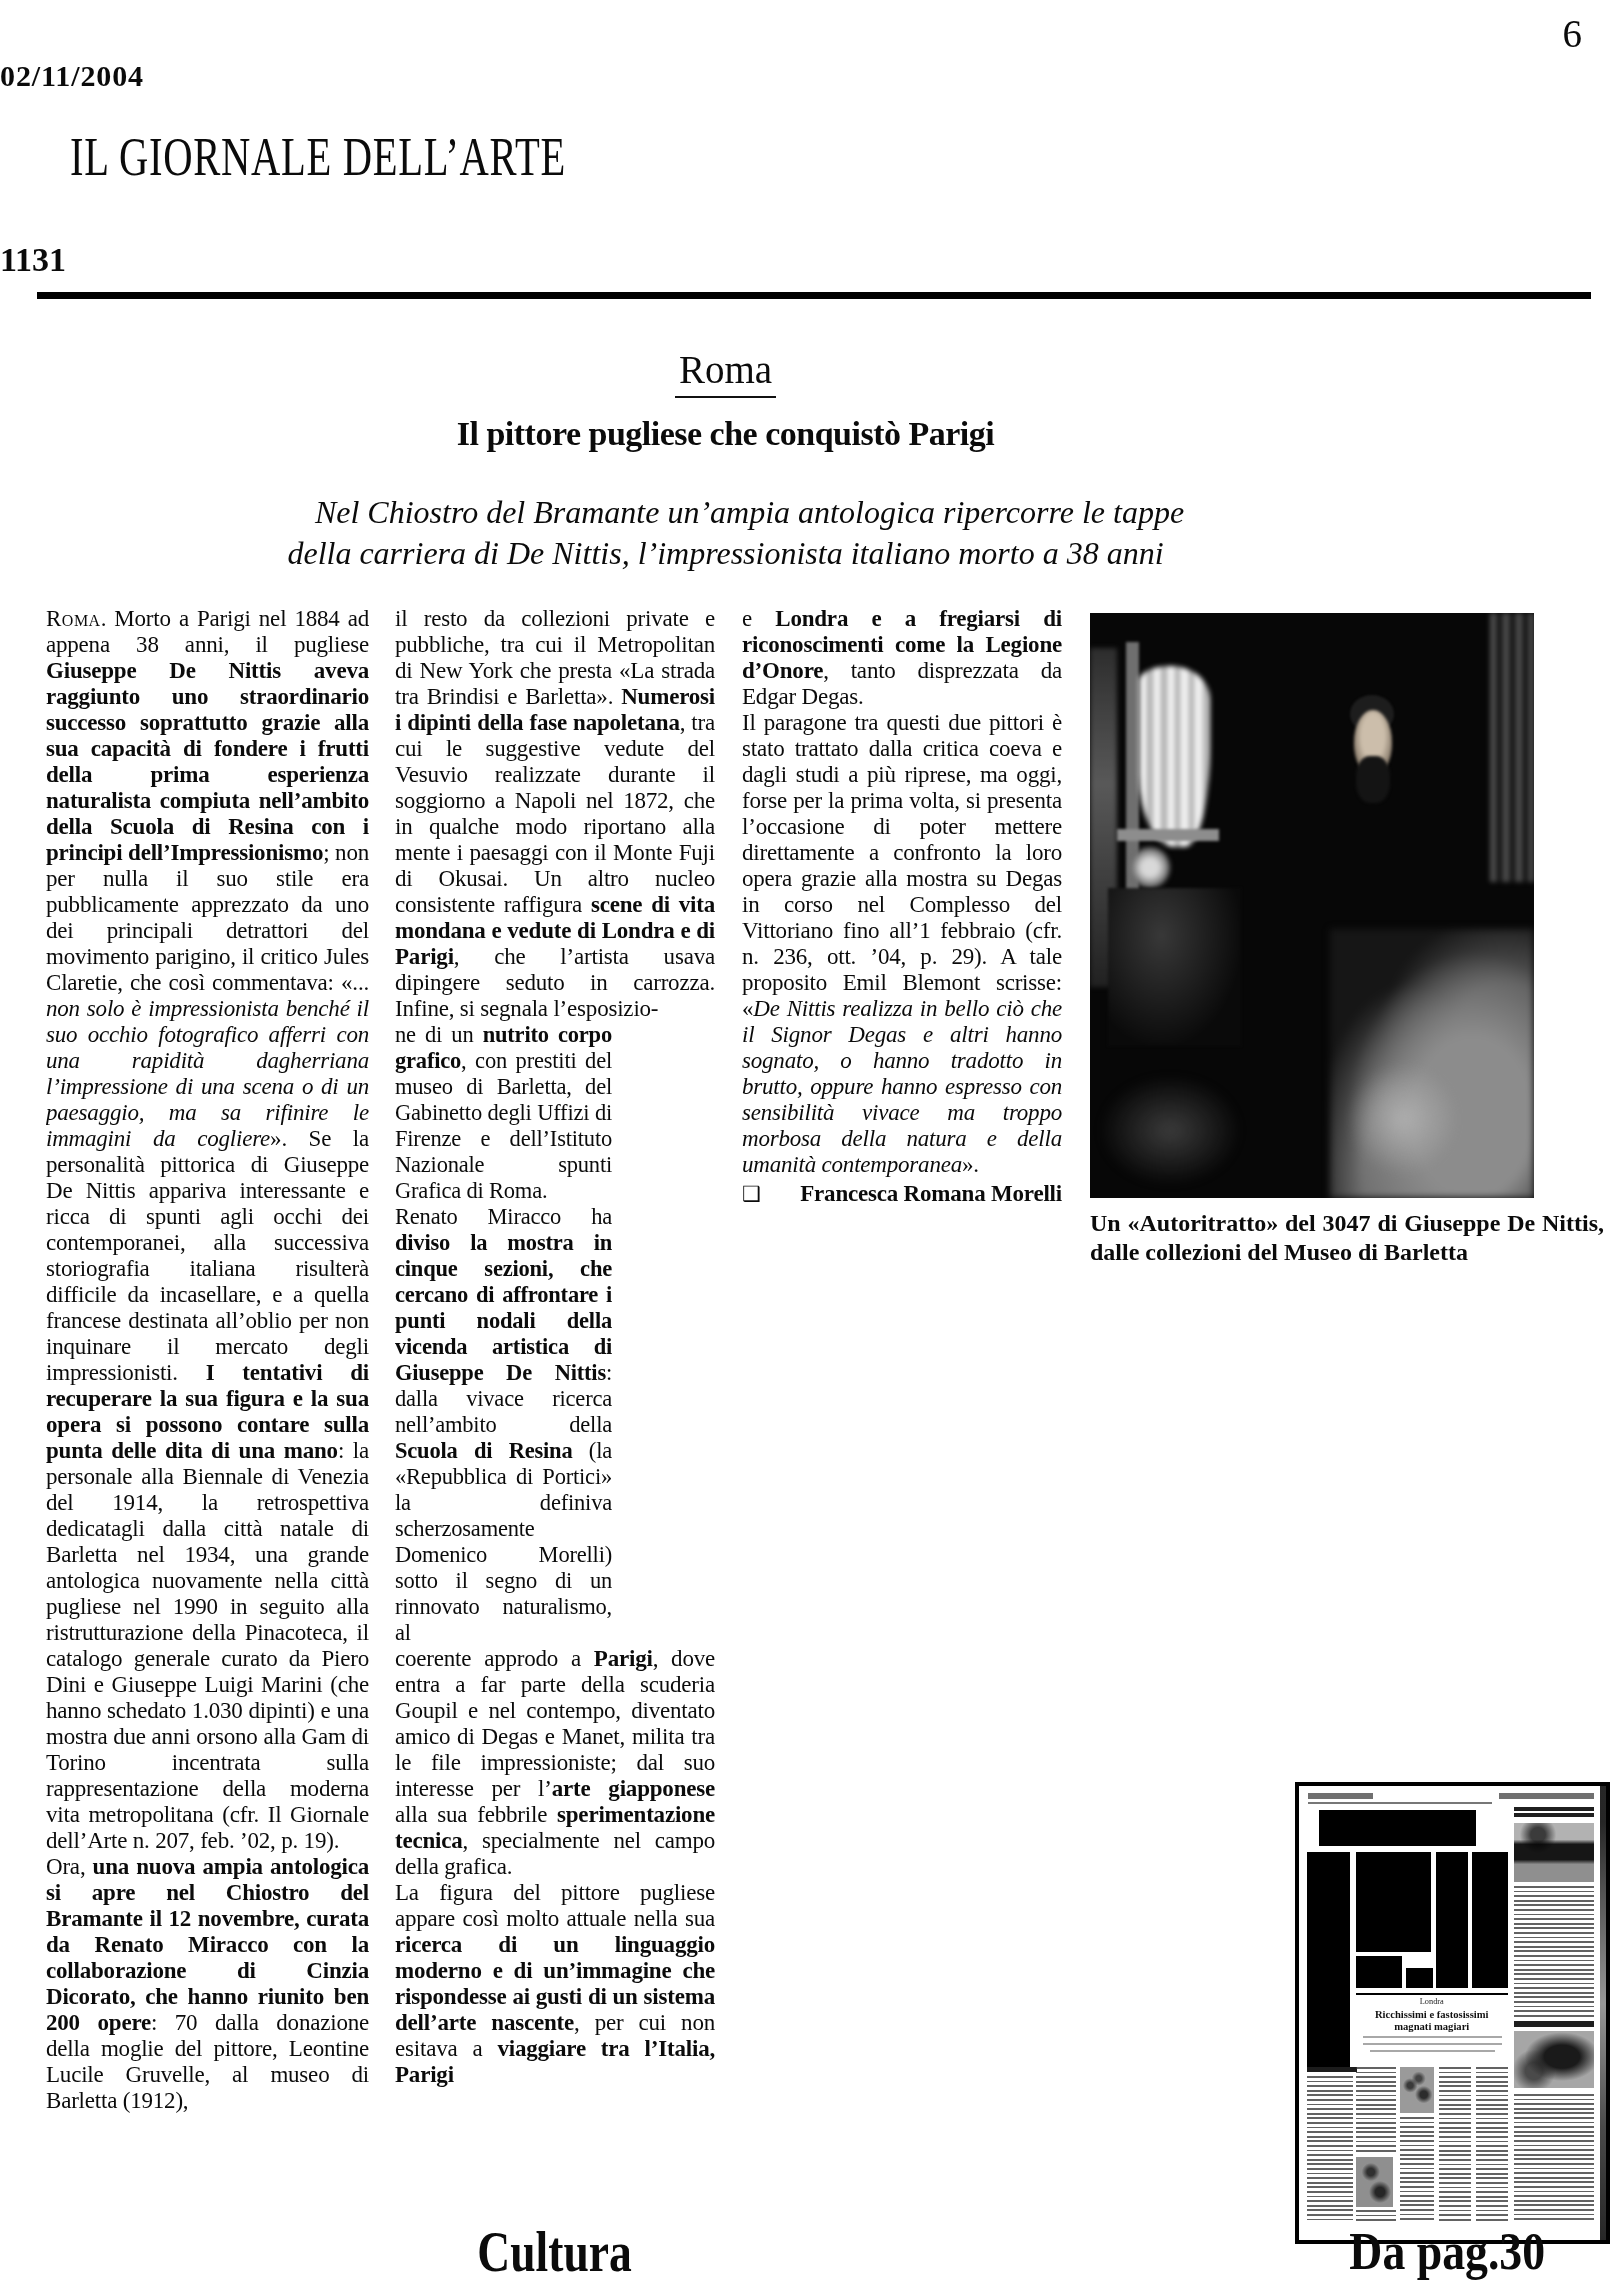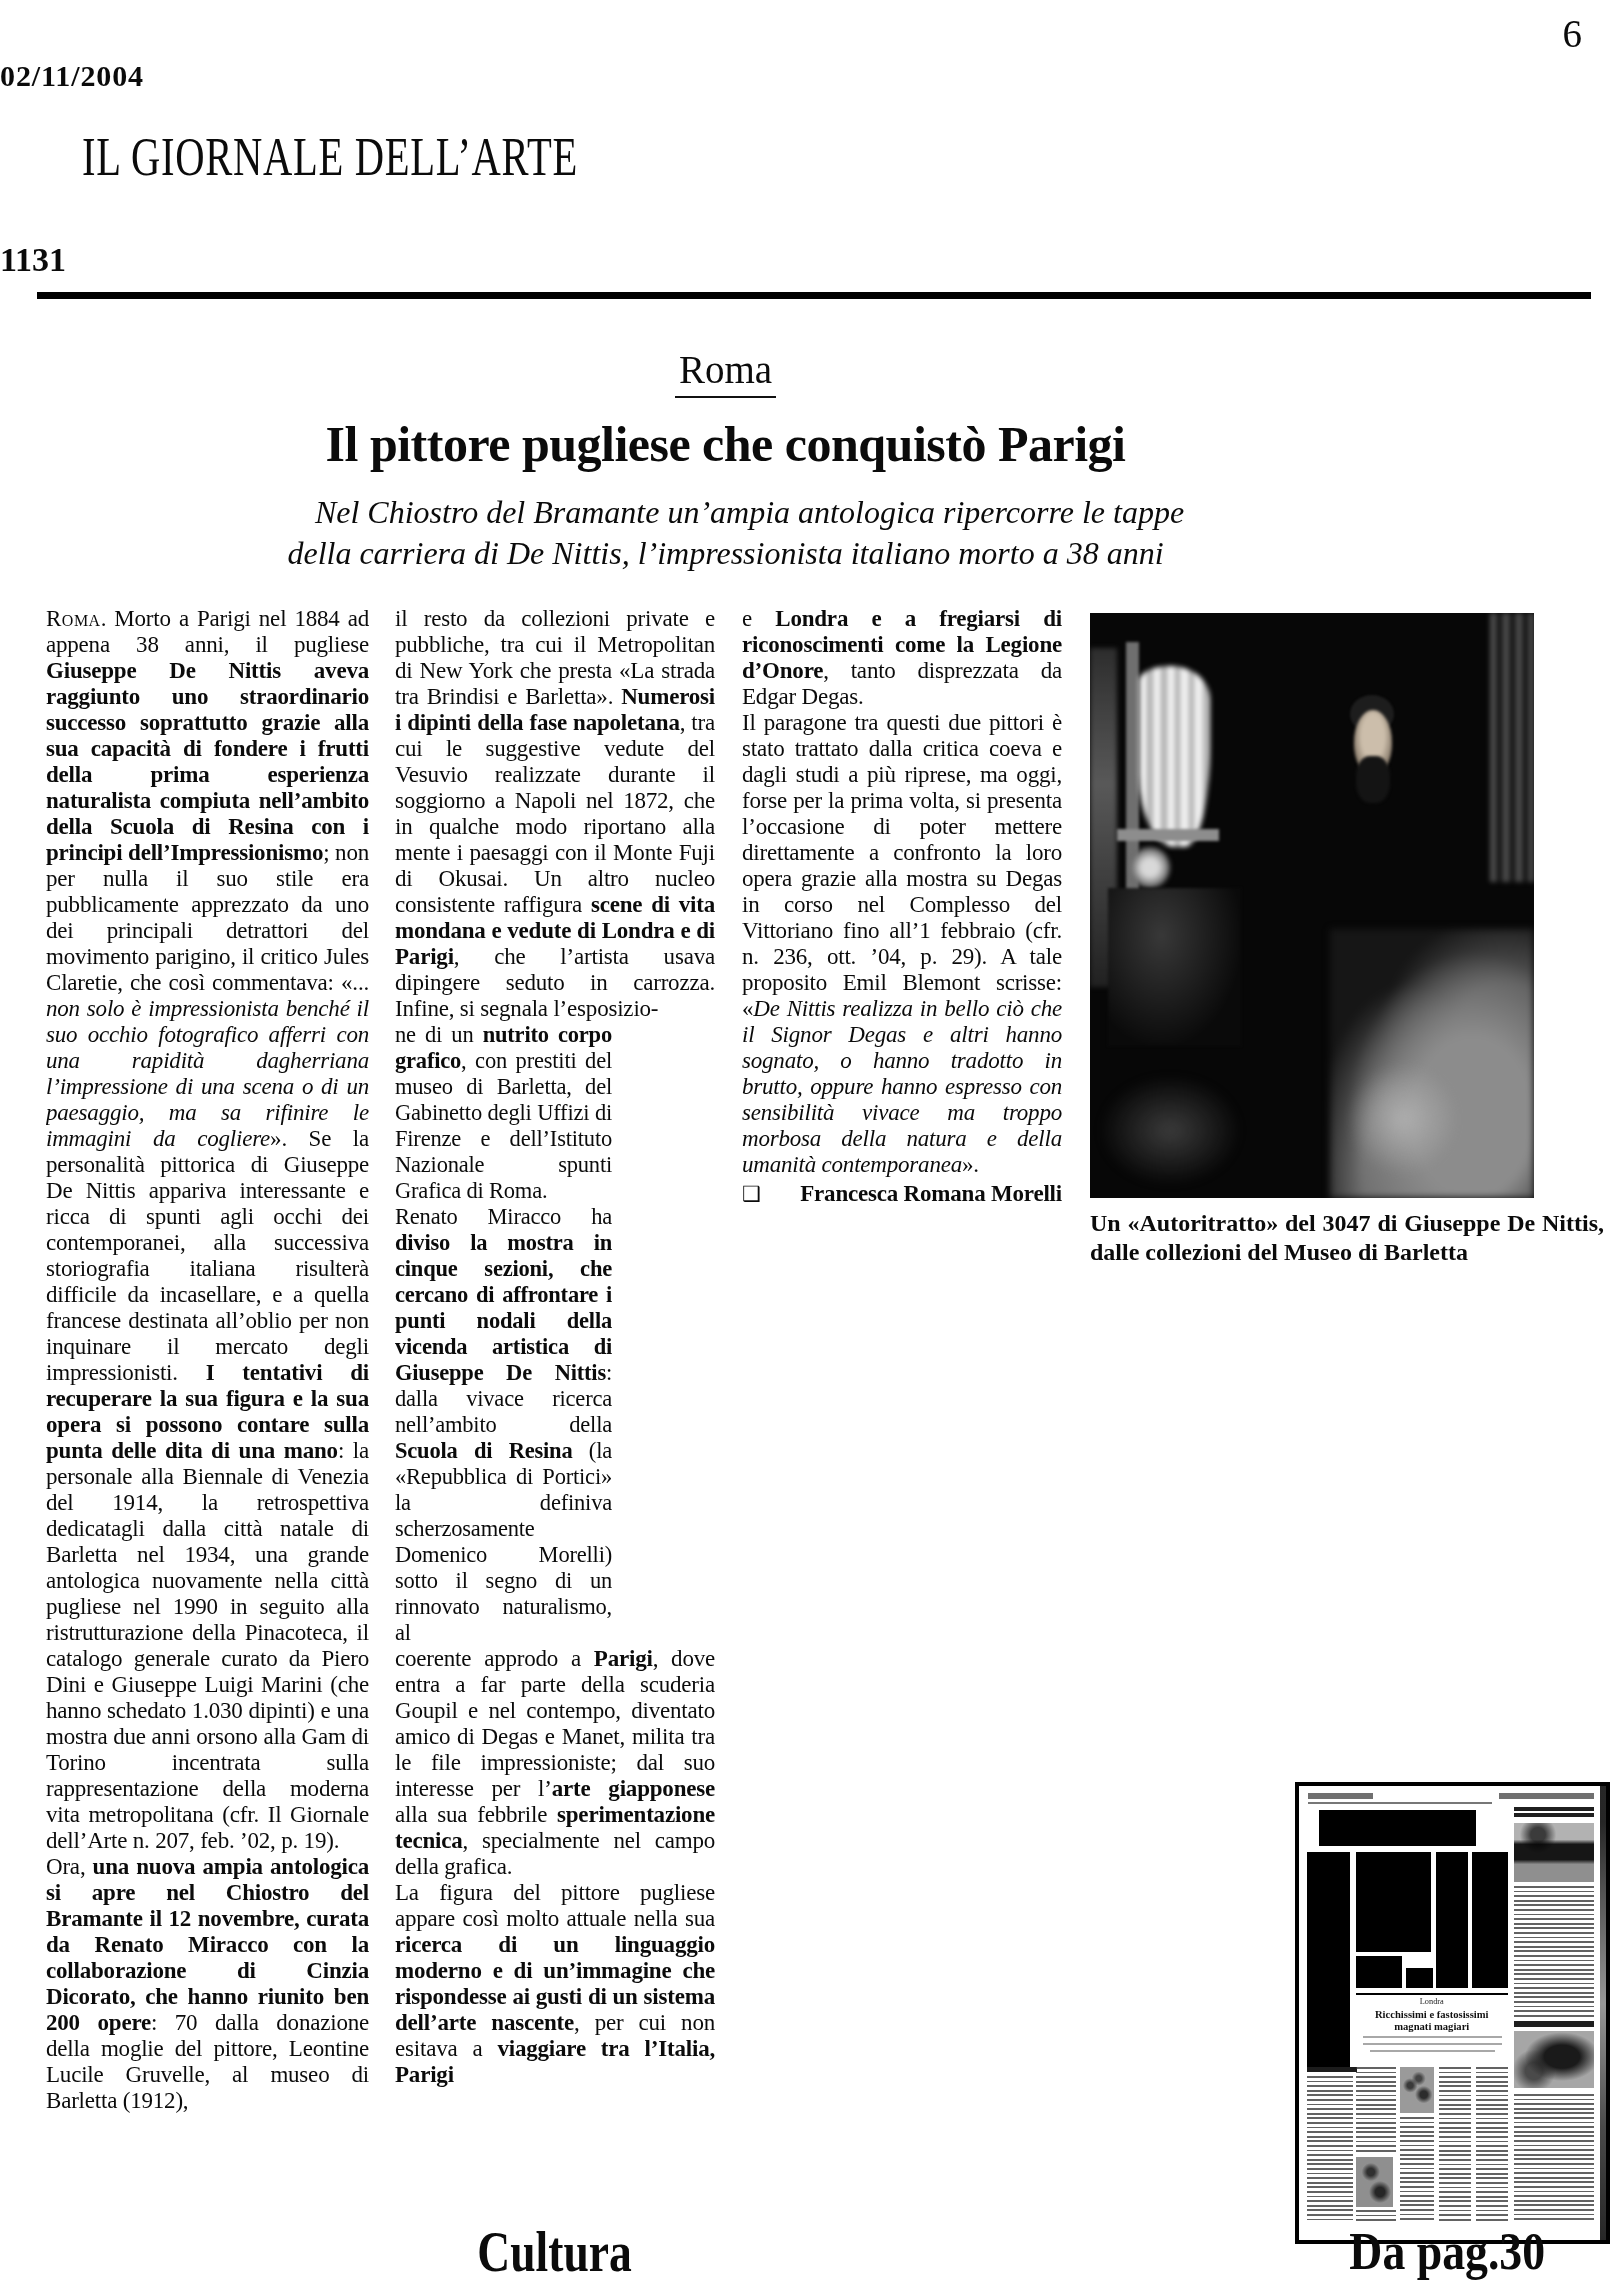--- a/index.html
+++ b/index.html
@@ -7,29 +7,29 @@
         font-family:"Liberation Serif","DejaVu Serif",serif;color:#0b0b0b;}
   .abs{position:absolute;}
   .b{font-weight:bold;}
   .i{font-style:italic;}
   .sc{font-variant:small-caps;letter-spacing:0.5px;}
 
   
   .pageno{top:11px;right:42px;font-size:39px;}
   .tophdr{left:0;width:1524px;text-align:left;}
   .date{top:59px;font-size:30px;font-weight:bold;letter-spacing:0.9px;}
-  .masthead{top:127px;font-size:52px;padding-left:12px;}
+  .masthead{top:127px;font-size:52px;}
   .masthead span{display:inline-block;transform:scale(.78,1.06);transform-origin:center;letter-spacing:0.9px;}
   .issue{top:241px;font-size:34px;font-weight:bold;}
   .rule{top:292px;left:37px;width:1554px;height:7.3px;background:#000;}
 
   .arthdr{left:0;width:1451px;text-align:center;}
   .city{top:347px;font-size:39px;}
   .city span{display:inline-block;border-bottom:2.8px solid #111;padding:0 3.7px 3.7px 3.7px;}
-  .headline{top:415px;font-size:50px;font-weight:bold;letter-spacing:-0.5px;}
+  .headline{top:415px;font-size:34px;font-weight:bold;letter-spacing:-0.5px;}
   .sub1{top:494px;font-size:32px;font-style:italic;padding-left:24px;}
   .sub2{top:535px;font-size:32px;font-style:italic;}
 
   
   .col{top:606px;font-size:23px;line-height:26px;text-align:justify;letter-spacing:-0.2px;}
   .col p{margin:0;}
   .col1{left:46px;width:323px;max-height:1618px;overflow:hidden;}
   .col2{left:395px;width:320px;max-height:1618px;overflow:hidden;}
   .col2 .nar{width:217px;font-size:22.5px;}
   .col3{left:742px;width:320px;}

